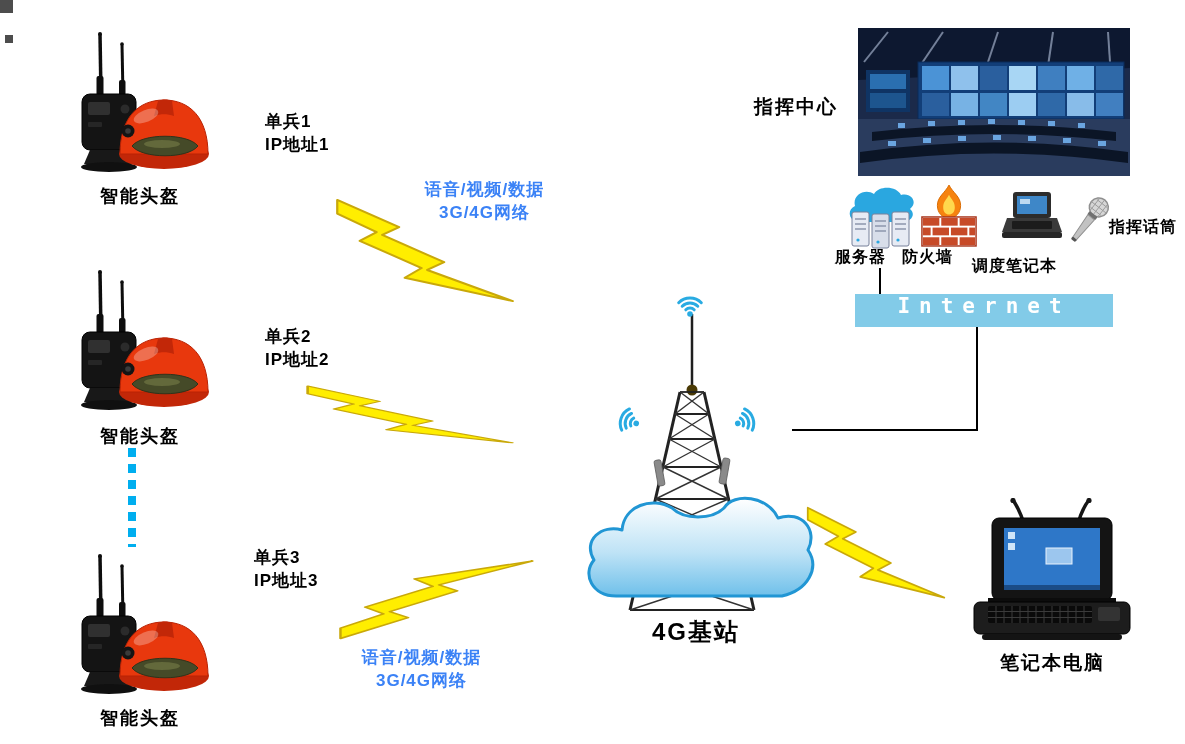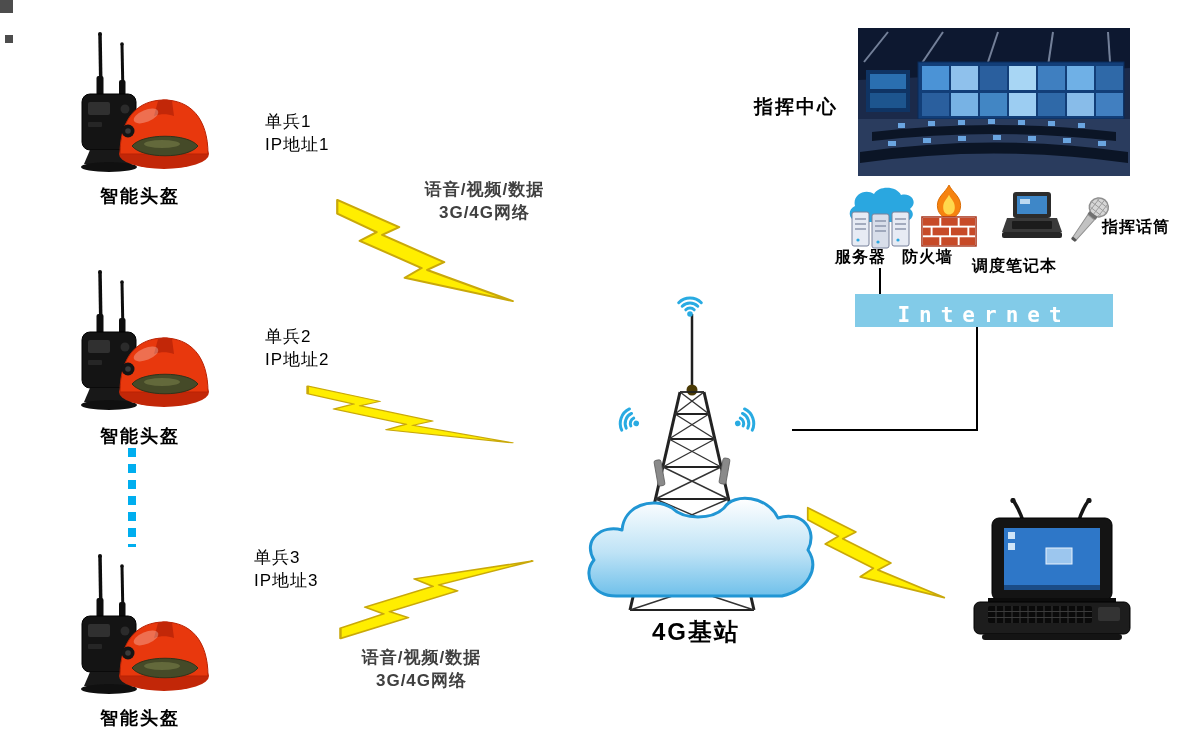--- a/index.html
+++ b/index.html
@@ -1,24 +1,24 @@
 <!DOCTYPE html>
 <html><head>
 <meta charset="utf-8">
 <style>
   * { margin:0; padding:0; box-sizing:border-box; }
   html,body { background:#ffffff; }
   body { font-family:"Liberation Sans","DejaVu Sans",sans-serif; }
   .canvas { position:relative; width:1185px; height:744px; background:#ffffff; overflow:hidden; }
   .abs { position:absolute; }
   .cn-label { position:absolute; color:#000000; font-weight:700; font-size:18px; letter-spacing:2px; text-align:center; }
-  .soldier-label { position:absolute; color:#000; font-weight:400; font-size:17px; line-height:23px; letter-spacing:1px; }
-  .wireless-label { position:absolute; color:#404040; font-weight:700; font-size:17px; line-height:23px; letter-spacing:1px; text-align:center; }
+  .soldier-label { position:absolute; color:#000; font-weight:700; font-size:17px; line-height:23px; letter-spacing:1px; }
+  .wireless-label { position:absolute; color:#3b82f6; font-weight:700; font-size:17px; line-height:23px; letter-spacing:1px; text-align:center; }
   .device-label { position:absolute; color:#000; font-weight:700; font-size:16px; letter-spacing:1px; text-align:left; }
-  .internet-bar { position:absolute; left:855px; top:294px; width:258px; height:33px; background:#82cbe8; display:flex; align-items:flex-end; justify-content:center; }
+  .internet-bar { position:absolute; left:855px; top:294px; width:258px; height:33px; background:#82cbe8; display:flex; align-items:flex-start; justify-content:center; }
   .internet-bar span { color:#ffffff; font-family:"DejaVu Sans Mono","Liberation Mono",monospace; font-size:21px; font-weight:700; letter-spacing:9px; }
   .dotted-line { position:absolute; left:128px; top:448px; width:8px; height:99px;
                  background:repeating-linear-gradient(to bottom,#00aeef 0 9px,transparent 9px 16px); }
   .artifact { position:absolute; background:#4d4d4d; }
   svg { display:block; }
 </style>
 </head>
 <body>
 
 <div class="canvas">
@@ -300,21 +300,21 @@
       </g>
       <rect x="18" y="20.5" width="10" height="4" rx="1" fill="#707070"></rect>
       <path d="M18.8,24.5 L27.2,24.5 L25.2,52 L20.8,52 Z" fill="#c2c2c2" stroke="#8f8f8f"></path>
       <rect x="20.3" y="51" width="5.4" height="3" rx="1" fill="#555"></rect>
     </g>
   </svg>
 
   <div class="device-label" style="left:835px;top:247px;width:90px">服务器</div>
   <div class="device-label" style="left:902px;top:247px;width:90px">防火墙</div>
   <div class="device-label" style="left:972px;top:256px;width:110px">调度笔记本</div>
-  <div class="device-label" style="left:1102px;top:217px;width:82;width:82px;text-align:left">指挥话筒</div>
+  <div class="device-label" style="left:1102px;top:217px;width:82;width:82px;text-align:center">指挥话筒</div>
 
   <div class="internet-bar">
     <span>Internet</span>
   </div>
 
   <svg class="abs" style="left:958px;top:498px" width="188" height="150" viewBox="0 0 188 150">
     <path d="M66,26 C63,16 59,8 55,2" stroke="#161616" stroke-width="3.5" fill="none" stroke-linecap="round"></path>
     <circle cx="55" cy="2.5" r="2.6" fill="#161616"></circle>
     <path d="M120,26 C123,14 127,7 131,2" stroke="#161616" stroke-width="3.5" fill="none" stroke-linecap="round"></path>
     <circle cx="131" cy="2.5" r="2.6" fill="#161616"></circle>
@@ -340,14 +340,15 @@
         <line x1="110" y1="108" x2="110" y2="125"></line>
       <line x1="118" y1="108" x2="118" y2="125"></line>
         <line x1="126" y1="108" x2="126" y2="125"></line>
       <line x1="30" y1="113.5" x2="134" y2="113.5"></line>
         <line x1="30" y1="119.5" x2="134" y2="119.5"></line>
     </g>
     <rect x="140" y="109" width="22" height="14" rx="2" fill="#333"></rect>
     <rect x="24" y="136" width="140" height="6" rx="3" fill="#141414"></rect>
   </svg>
 
+  <div class="cn-label" style="left:980px;top:650px;width:145px;font-size:19px">笔记本电脑</div>
 
 </div>
 
 </body></html>

